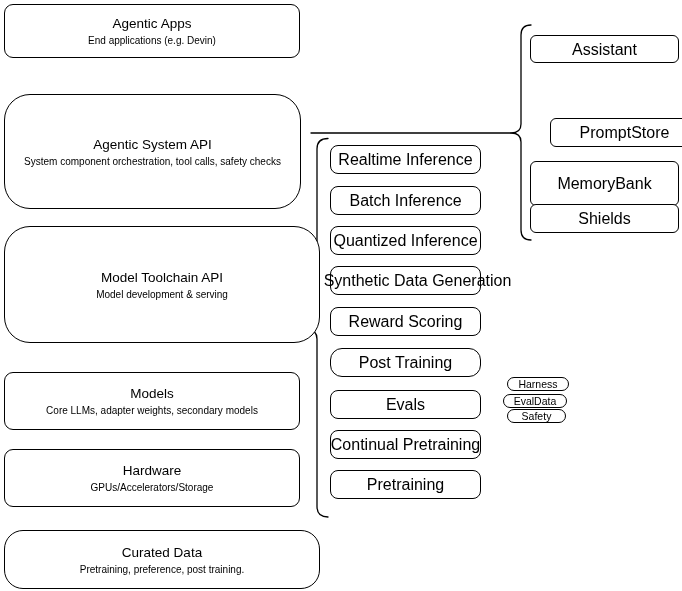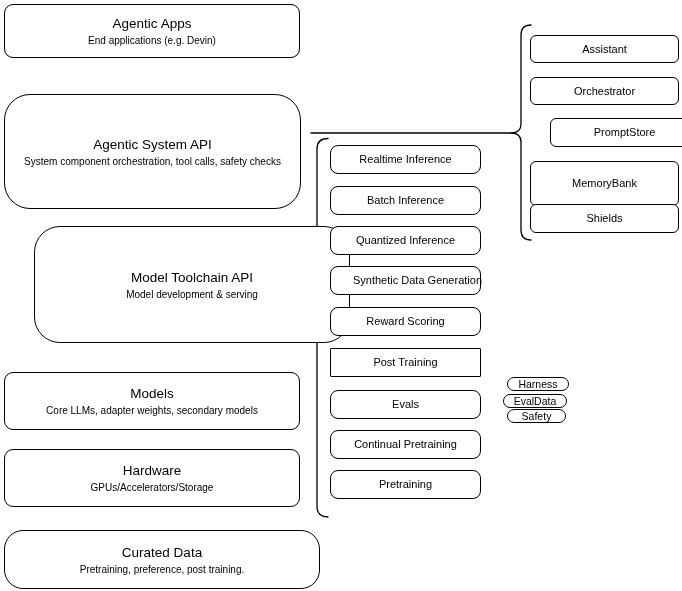--- a/index.html
+++ b/index.html
@@ -46,21 +46,21 @@
     line-height: 17px;
     white-space: nowrap;
   }
   .node .subtitle {
     font-size: 10px;
     line-height: 13px;
     margin-top: 2px;
     white-space: nowrap;
   }
   .node.small-label {
-    font-size: 11px;
+    font-size: 16px;
     line-height: 15px;
     white-space: nowrap;
   }
   .tag {
     position: absolute;
     background: #ffffff;
     border: 1.3px solid #000000;
     border-radius: 8px;
     box-sizing: border-box;
     display: flex;
@@ -89,21 +89,21 @@
   <div class="node" style="left:4px; top:4px; width:296px; height:54px; border-radius:9px;">
     <div class="title">Agentic Apps</div>
     <div class="subtitle">End applications (e.g. Devin)</div>
   </div>
 
   <div class="node" style="left:4px; top:94px; width:297px; height:115px; border-radius:26px;">
     <div class="title">Agentic System API</div>
     <div class="subtitle">System component orchestration, tool calls, safety checks</div>
   </div>
 
-  <div class="node" style="left:4px; top:226px; width:316px; height:117px; border-radius:26px;margin-left:30px;">
+  <div class="node" style="left:4px; top:226px; width:316px; height:117px; border-radius:26px;">
     <div class="title">Model Toolchain API</div>
     <div class="subtitle">Model development &amp; serving</div>
   </div>
 
   <div class="node" style="left:4px; top:372px; width:296px; height:58px; border-radius:9px;">
     <div class="title">Models</div>
     <div class="subtitle">Core LLMs, adapter weights, secondary models</div>
   </div>
 
   <div class="node" style="left:4px; top:449px; width:296px; height:58px; border-radius:9px;">
@@ -119,37 +119,36 @@
   <div class="node small-label" style="left:330px; top:145px; width:151px; height:29px; border-radius:8px;">Realtime Inference</div>
 
   <div class="node small-label" style="left:330px; top:186px; width:151px; height:29px; border-radius:8px;">Batch Inference</div>
 
   <div class="node small-label" style="left:330px; top:226px; width:151px; height:29px; border-radius:8px;">Quantized Inference</div>
 
   <div class="node small-label" style="left:330px; top:266px; width:151px; height:29px; border-radius:8px;padding-left:24px;">Synthetic Data Generation</div>
 
   <div class="node small-label" style="left:330px; top:307px; width:151px; height:29px; border-radius:8px;">Reward Scoring</div>
 
-  <div class="node small-label" style="left:330px; top:348px; width:151px; height:29px; border-radius:1px;">Post Training</div>
+  <div class="node small-label" style="left:330px; top:348px; width:151px; height:29px; border-radius:12px;">Post Training</div>
 
   <div class="node small-label" style="left:330px; top:390px; width:151px; height:29px; border-radius:8px;">Evals</div>
 
   <div class="node small-label" style="left:330px; top:430px; width:151px; height:29px; border-radius:8px;">Continual Pretraining</div>
 
   <div class="node small-label" style="left:330px; top:470px; width:151px; height:29px; border-radius:8px;">Pretraining</div>
 
   <div class="tag" style="left:471px; top:377px; width:62px; height:14px;">Harness</div>
 
   <div class="tag" style="left:467px; top:394px; width:64px; height:14px;">EvalData</div>
 
   <div class="tag" style="left:471px; top:409px; width:59px; height:14px;">Safety</div>
 
   <div class="node small-label" style="left:530px; top:35px; width:149px; height:28px; border-radius:6px;">Assistant</div>
 
-  <div class="node small-label" style="left:530px; top:77px; width:149px; height:28px; border-radius:6px;">Orchestrator</div>
 
   <div class="node small-label" style="left:550px; top:118px; width:149px; height:29px; border-radius:6px;">PromptStore</div>
 
   <div class="node small-label" style="left:530px; top:161px; width:149px; height:45px; border-radius:6px;">MemoryBank</div>
 
   <div class="node small-label" style="left:530px; top:204px; width:149px; height:29px; border-radius:6px;">Shields</div>
 
 </div>
 
 </body></html>

